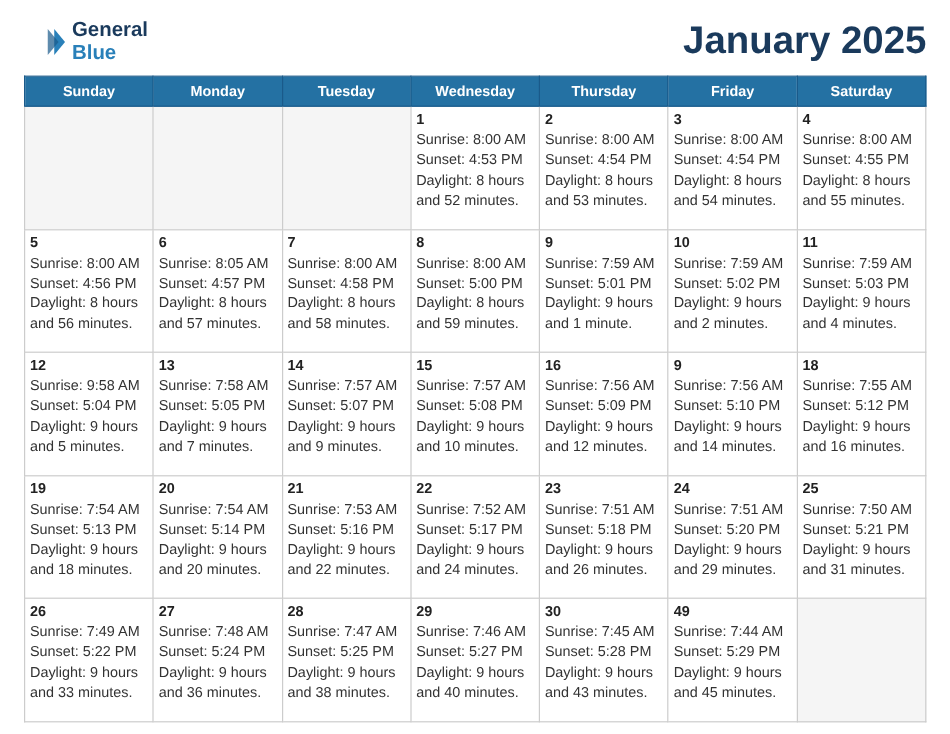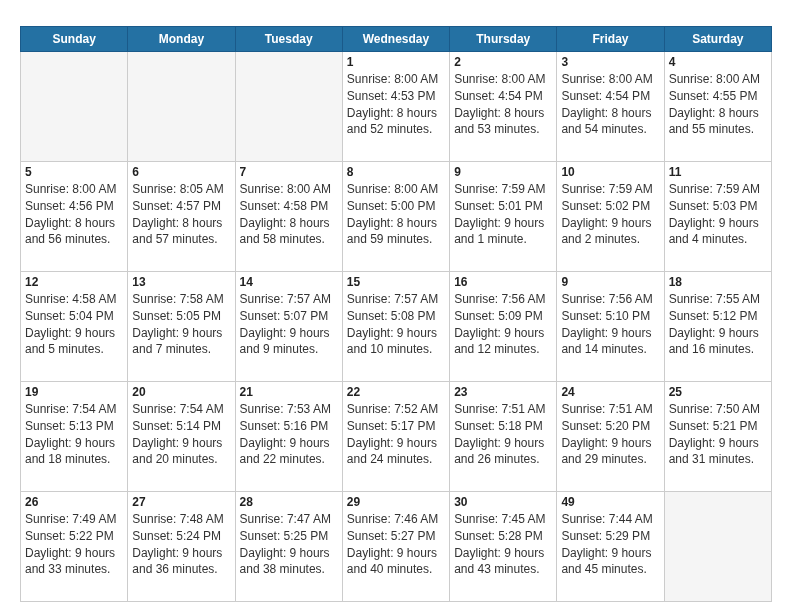--- a/index.html
+++ b/index.html
@@ -84,21 +84,32 @@
       font-size: 12px;
       line-height: 1.4;
       color: #333;
     }
   </style>
 </head>
 <body>
 
 <div class="page">
   <div class="header">
+    <div class="logo">
+      <svg class="logo-icon" viewBox="0 0 40 40">
+        <polygon points="28,8 38,20 28,32" fill="#2980b9"></polygon>
+        <polygon points="22,8 32,20 22,32" fill="#1a5a8a" opacity="0.7"></polygon>
+      </svg>
+      <div>
+        <div style="font-size:17px;font-weight:bold;color:#1a3a5c;line-height:1.1;">General</div>
+        <div style="font-size:17px;font-weight:bold;color:#2980b9;line-height:1.1;">Blue</div>
+      </div>
+    </div>
     <div class="title-block">
+      <div class="calendar-title">January 2025</div>
     </div>
   </div>
 
   <table class="calendar">
     <thead>
       <tr>
 
       <th>Sunday</th>
           <th>Monday</th>
           <th>Tuesday</th>
@@ -189,21 +200,21 @@
             <span class="day-number">11</span>
             <div class="day-info">Sunrise: 7:59 AM
 Sunset: 5:03 PM
 Daylight: 9 hours
 and 4 minutes.</div>
           </td>
         </tr>
         <tr>
           <td>
             <span class="day-number">12</span>
-            <div class="day-info">Sunrise: 4:58 AM
+            <div class="day-info">Sunrise: 9:58 AM
 Sunset: 5:04 PM
 Daylight: 9 hours
 and 5 minutes.</div>
           </td>
           <td>
             <span class="day-number">13</span>
             <div class="day-info">Sunrise: 7:58 AM
 Sunset: 5:05 PM
 Daylight: 9 hours
 and 7 minutes.</div>

